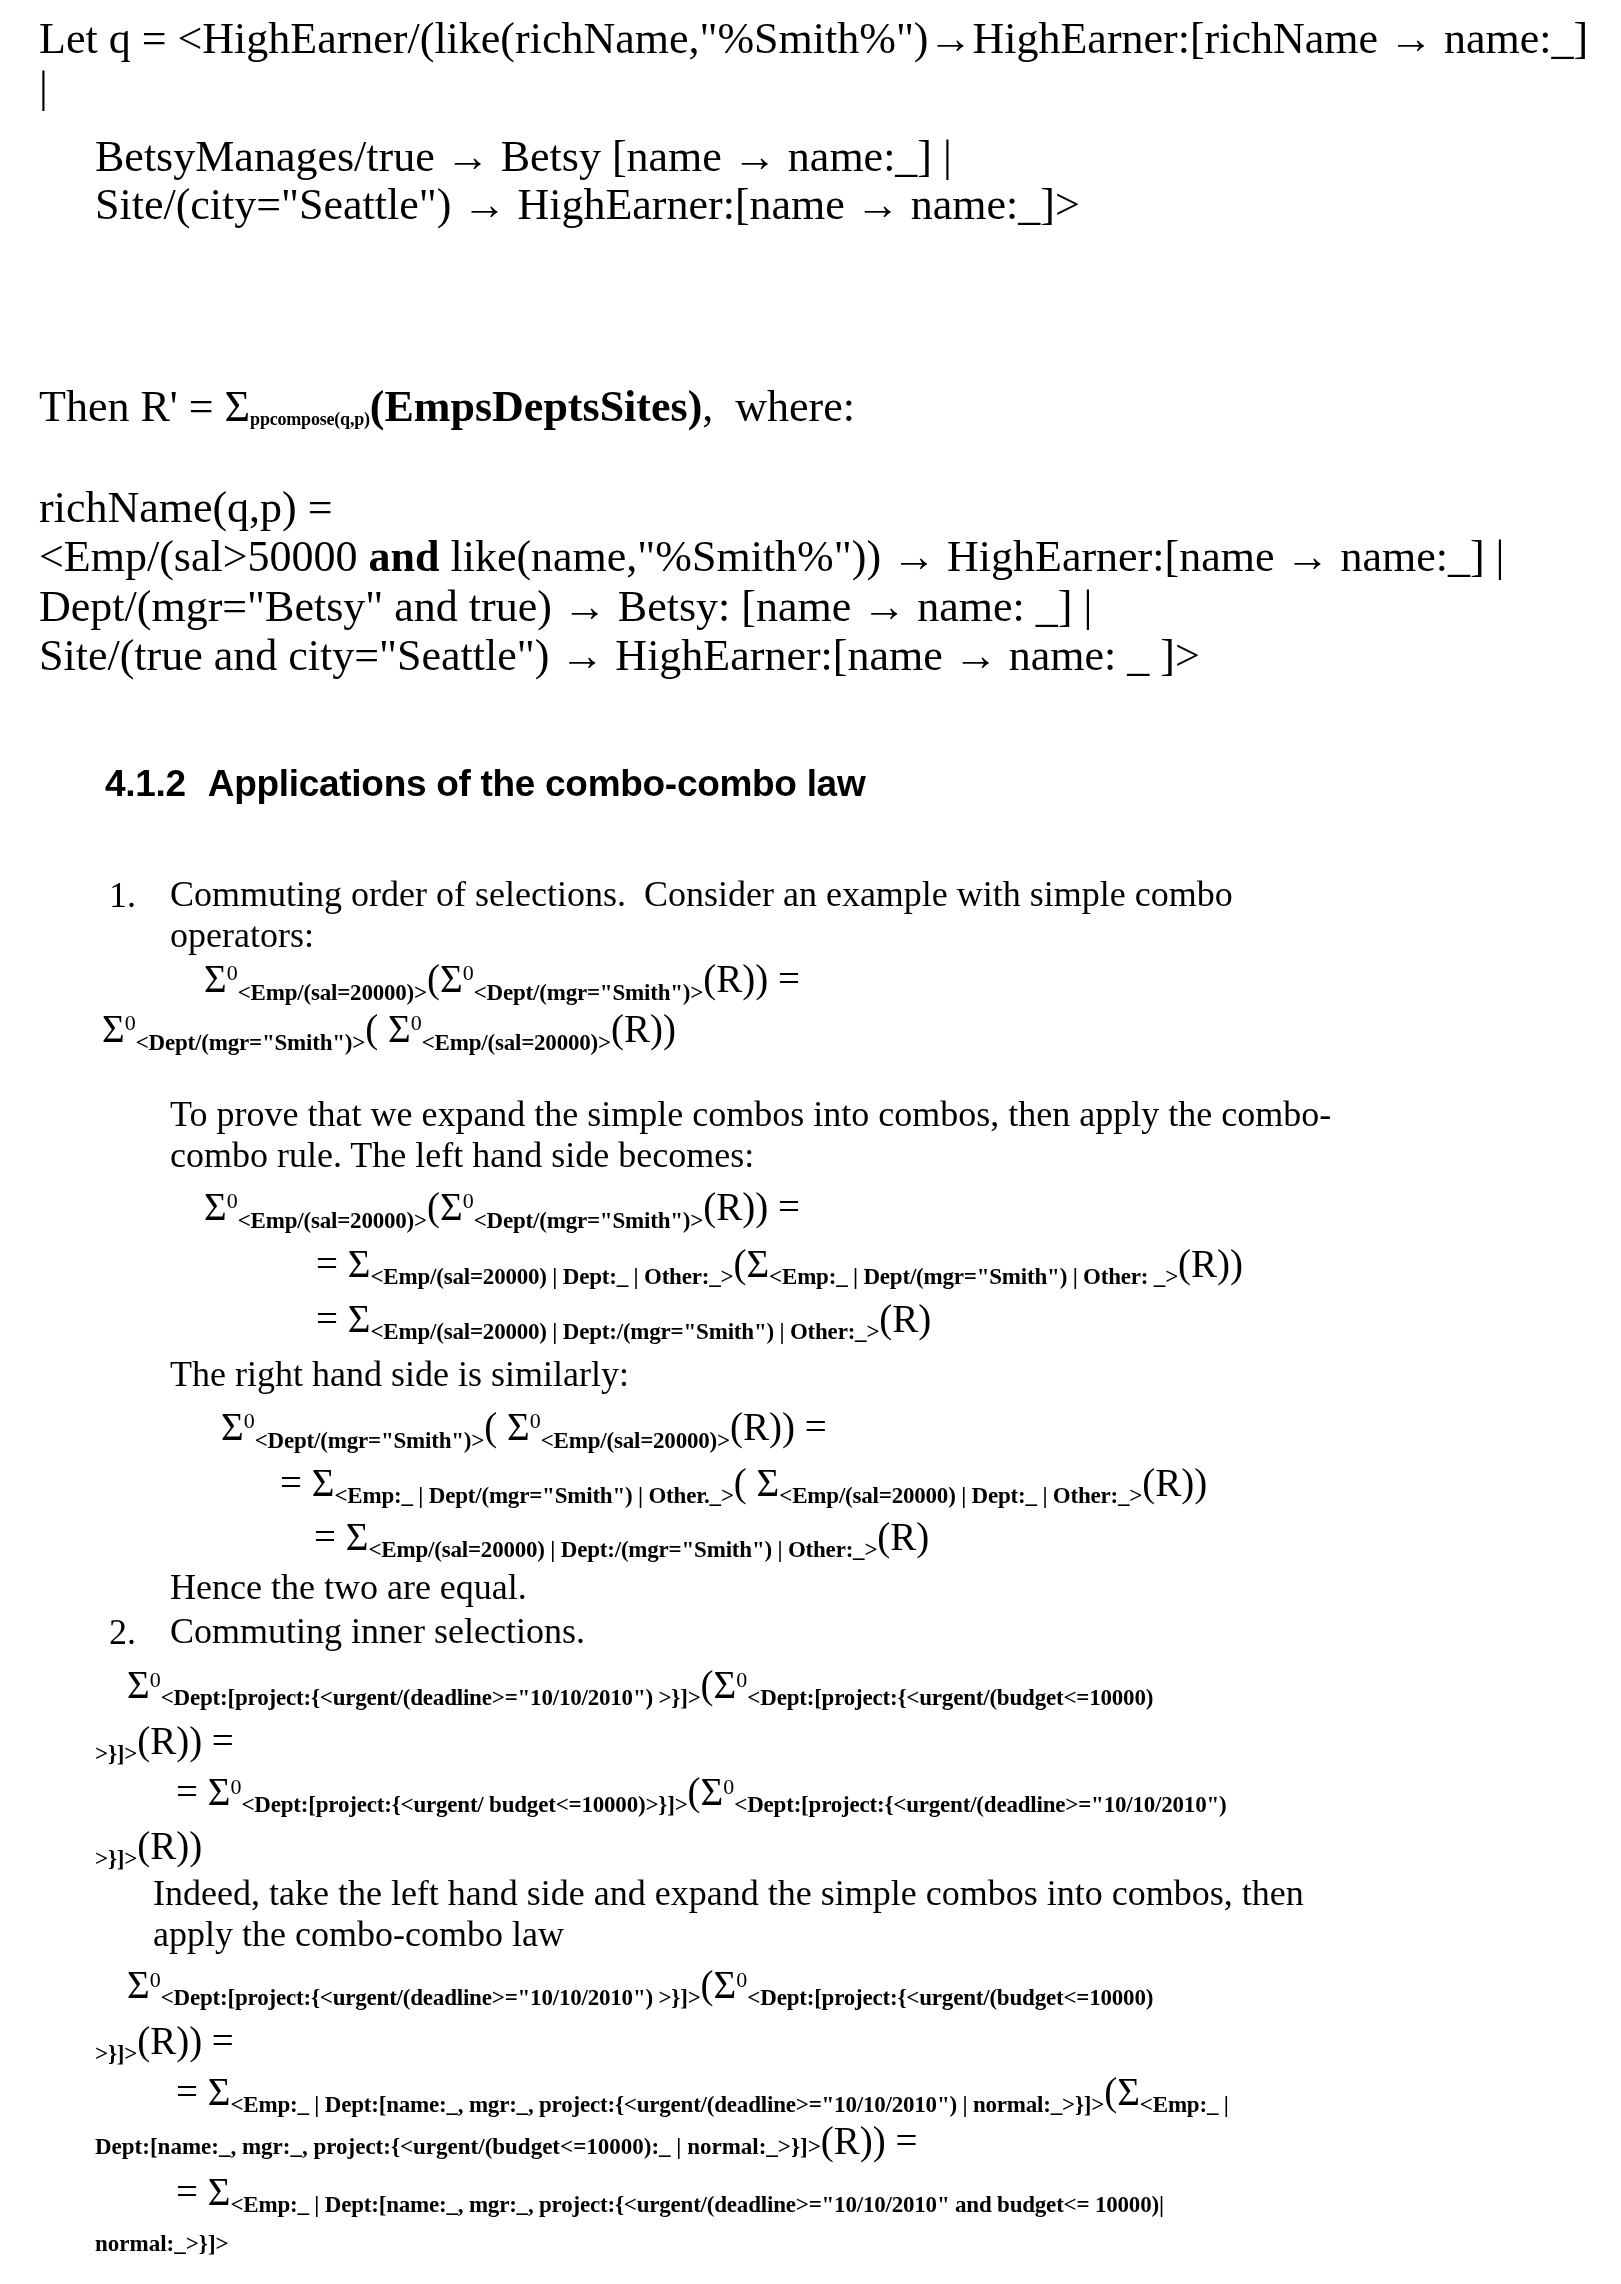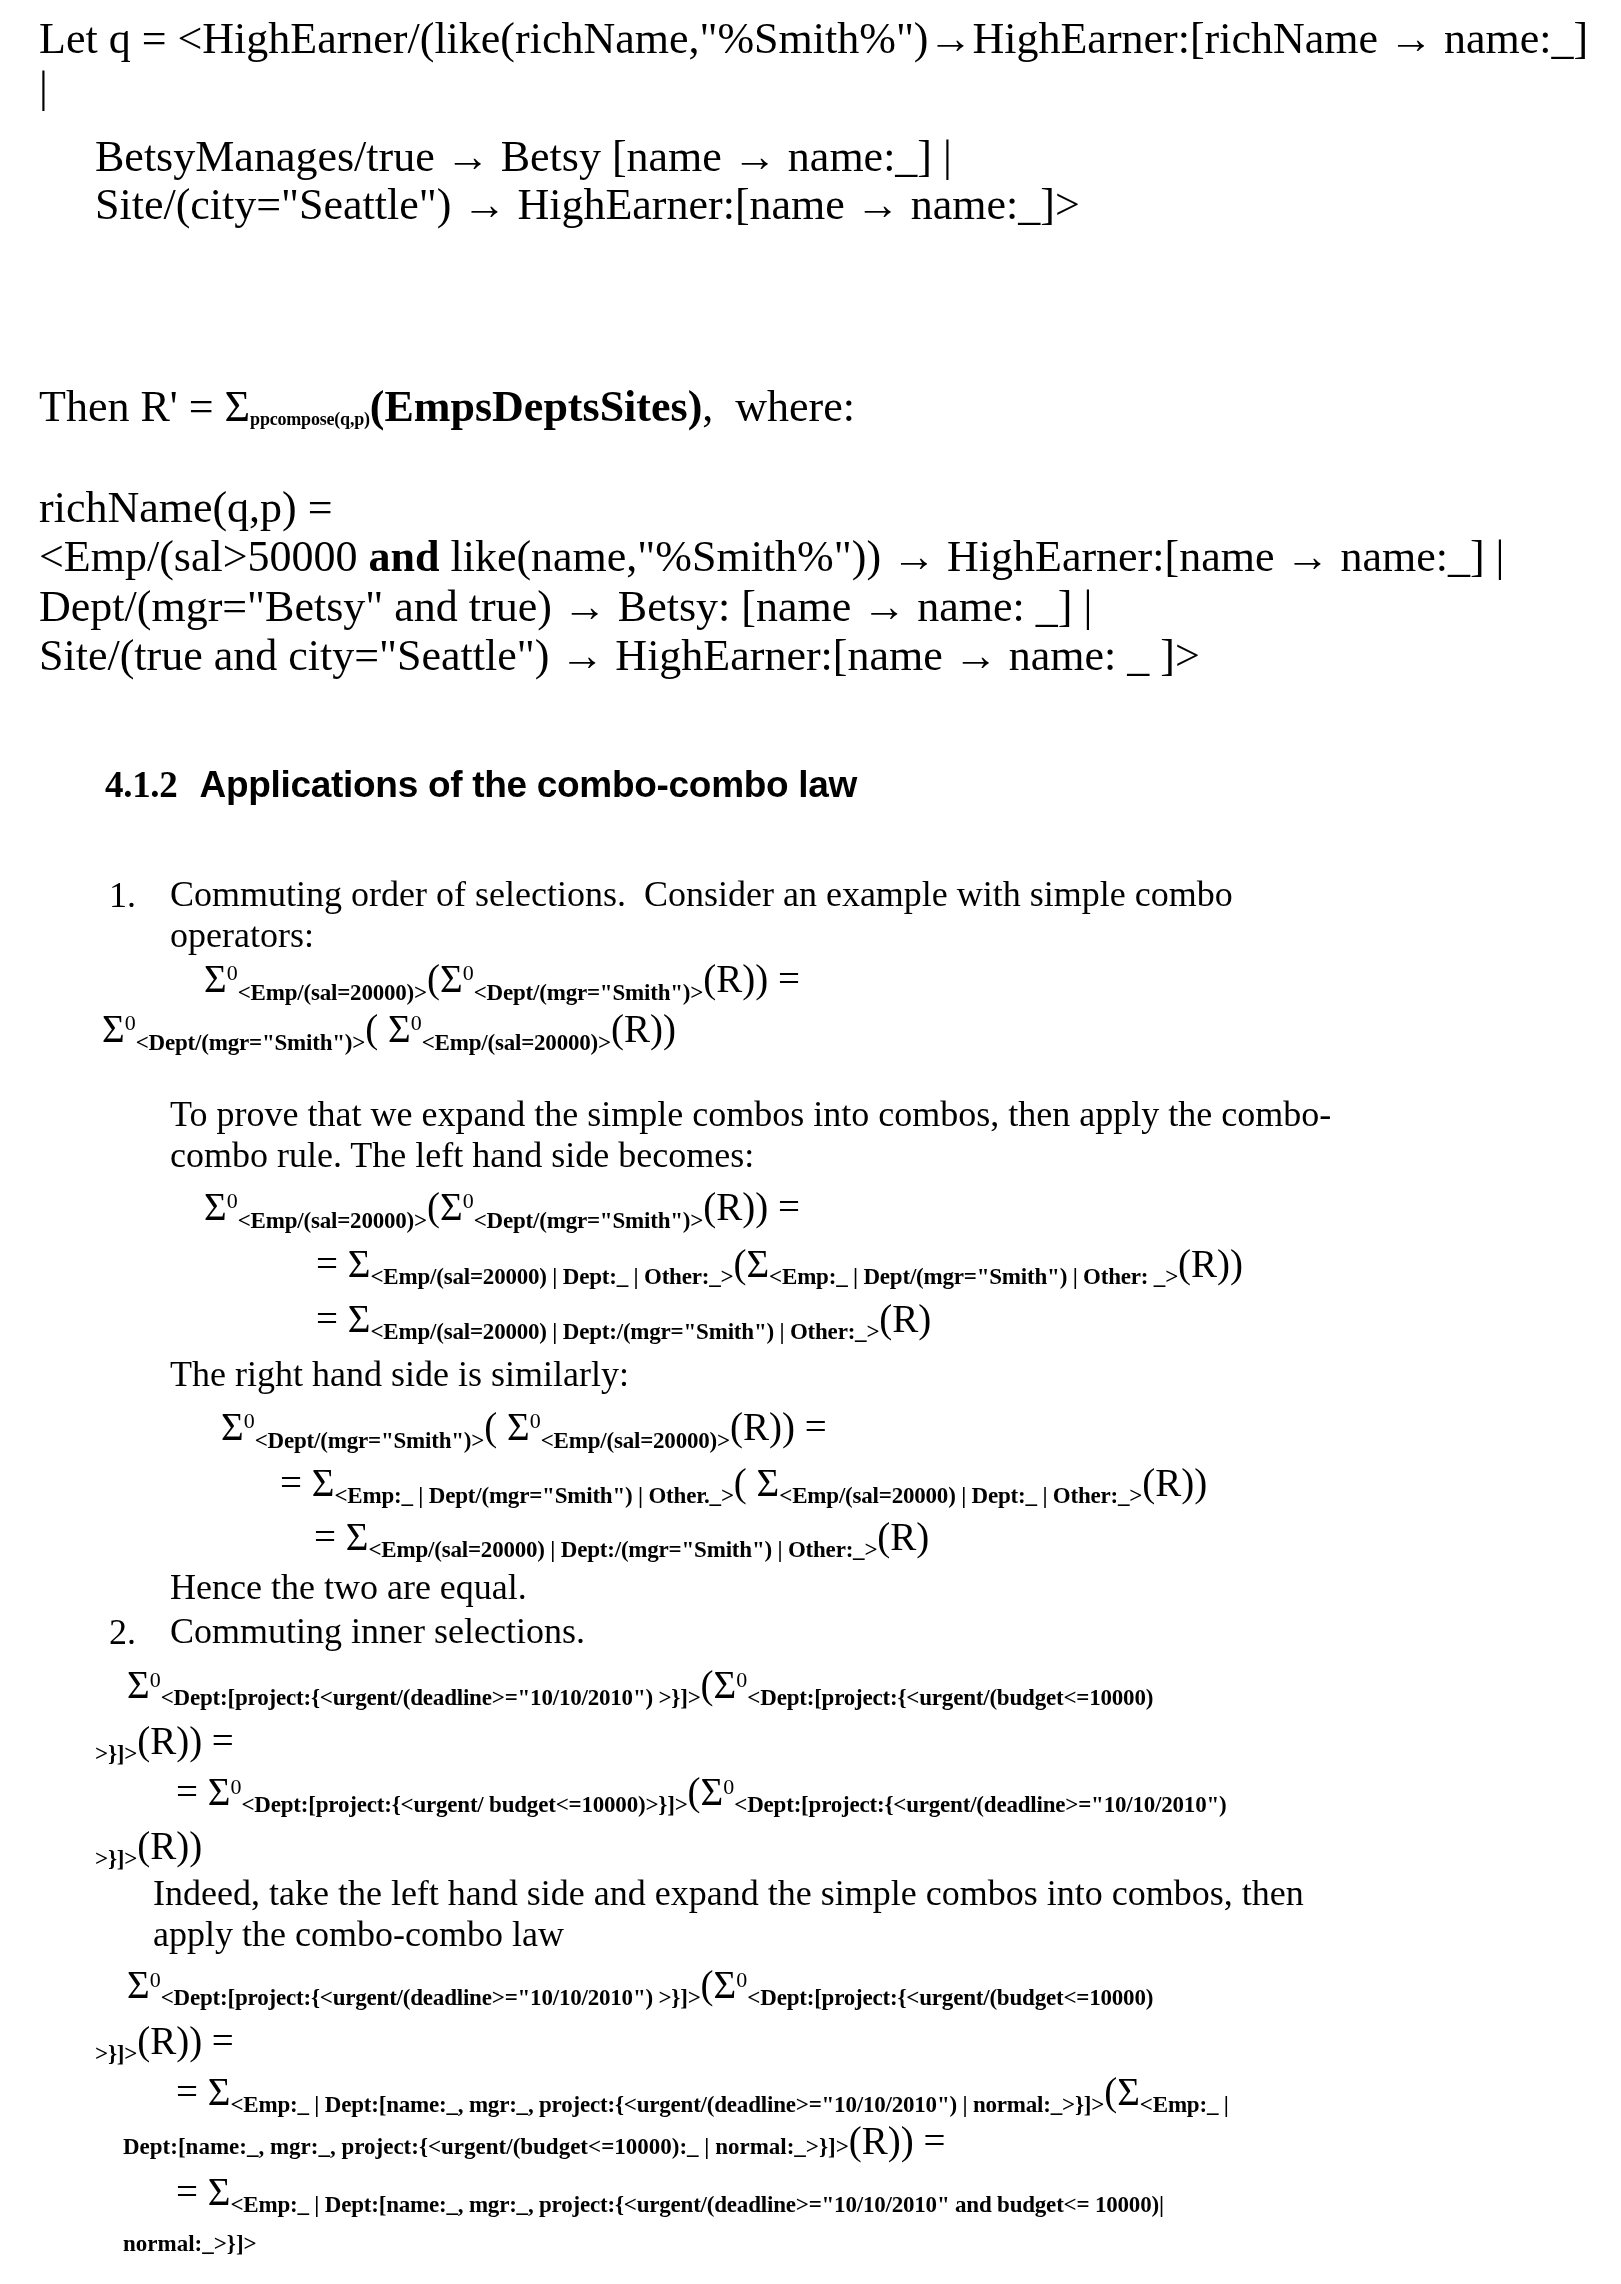--- a/index.html
+++ b/index.html
@@ -32,21 +32,21 @@
 
   .blk { position: absolute; }
 
   
   .heading {
     font-family: "Liberation Sans", "DejaVu Sans", sans-serif;
     font-weight: bold;
     font-size: 37px;
     letter-spacing: -0.3px;
   }
-  .heading .num { margin-right: 22px; font-family: Liberation Serif, serif; }
+  .heading .num { margin-right: 22px; }
 
   
   .li-num {
     position: absolute;
     font-size: 36px;
   }
   .li-body {
     position: absolute;
     font-size: 36px;
     line-height: 1.14;
@@ -80,21 +80,20 @@
     vertical-align: sub;
     line-height: 0;
   }
   .bigR {
     font-size: 39px;
   }
   .b { font-weight: bold; }
   .small-sub {
     font-size: 23px;
     font-weight: bold;
-    margin-left: 28px;
   }
 </style>
 </head>
 <body>
 
 <div class="page">
 
   <div class="blk" style="left:39px; top:13.6px; width:1561px;">
     <div class="body-line">Let q = &lt;HighEarner/(like(richName,"%Smith%")→HighEarner:[richName → name:_] |</div>
   </div>

